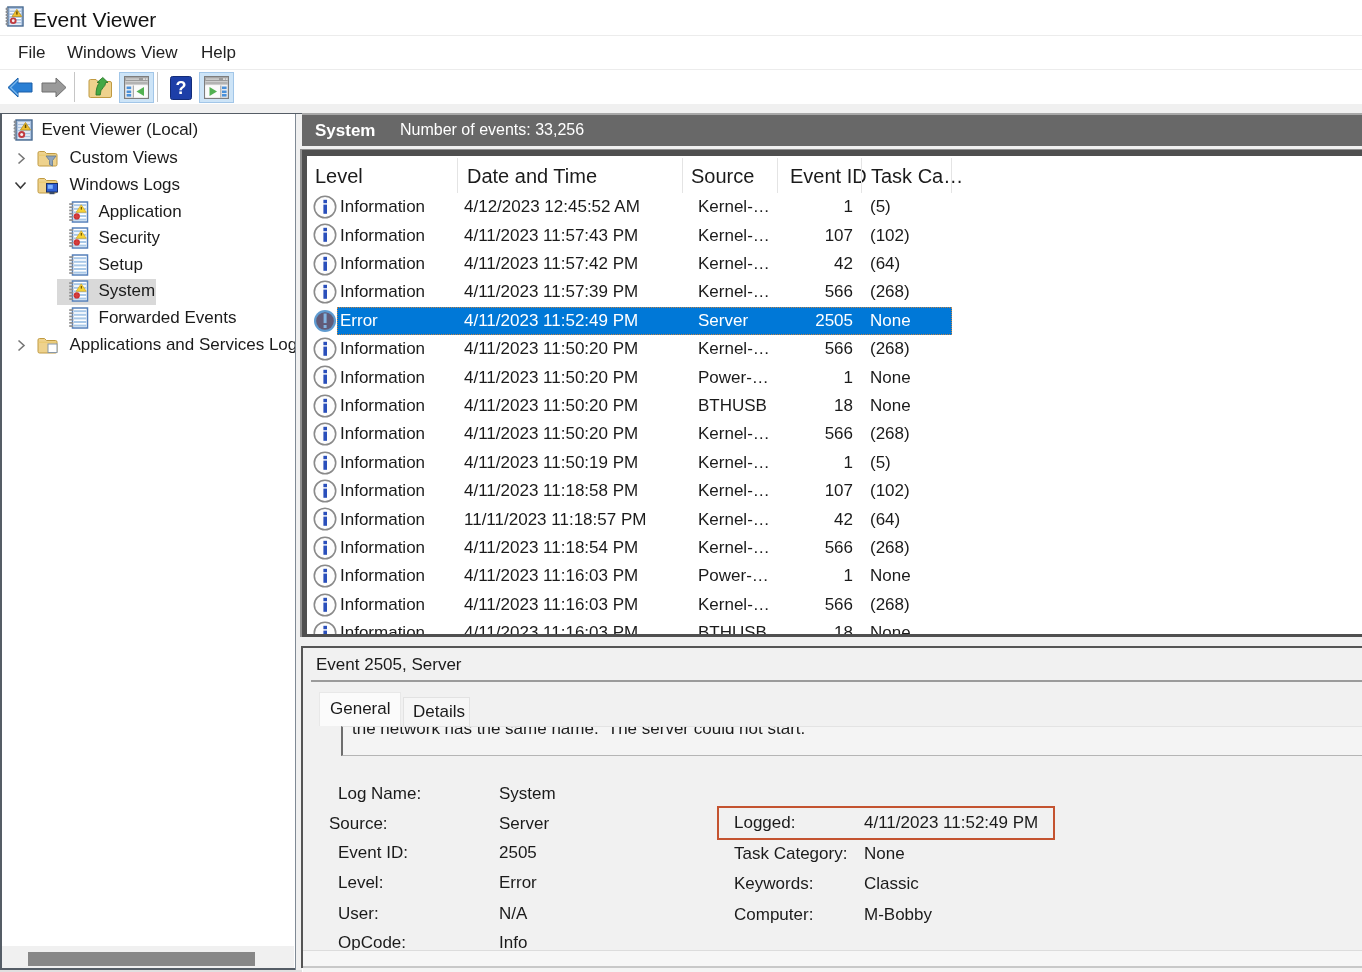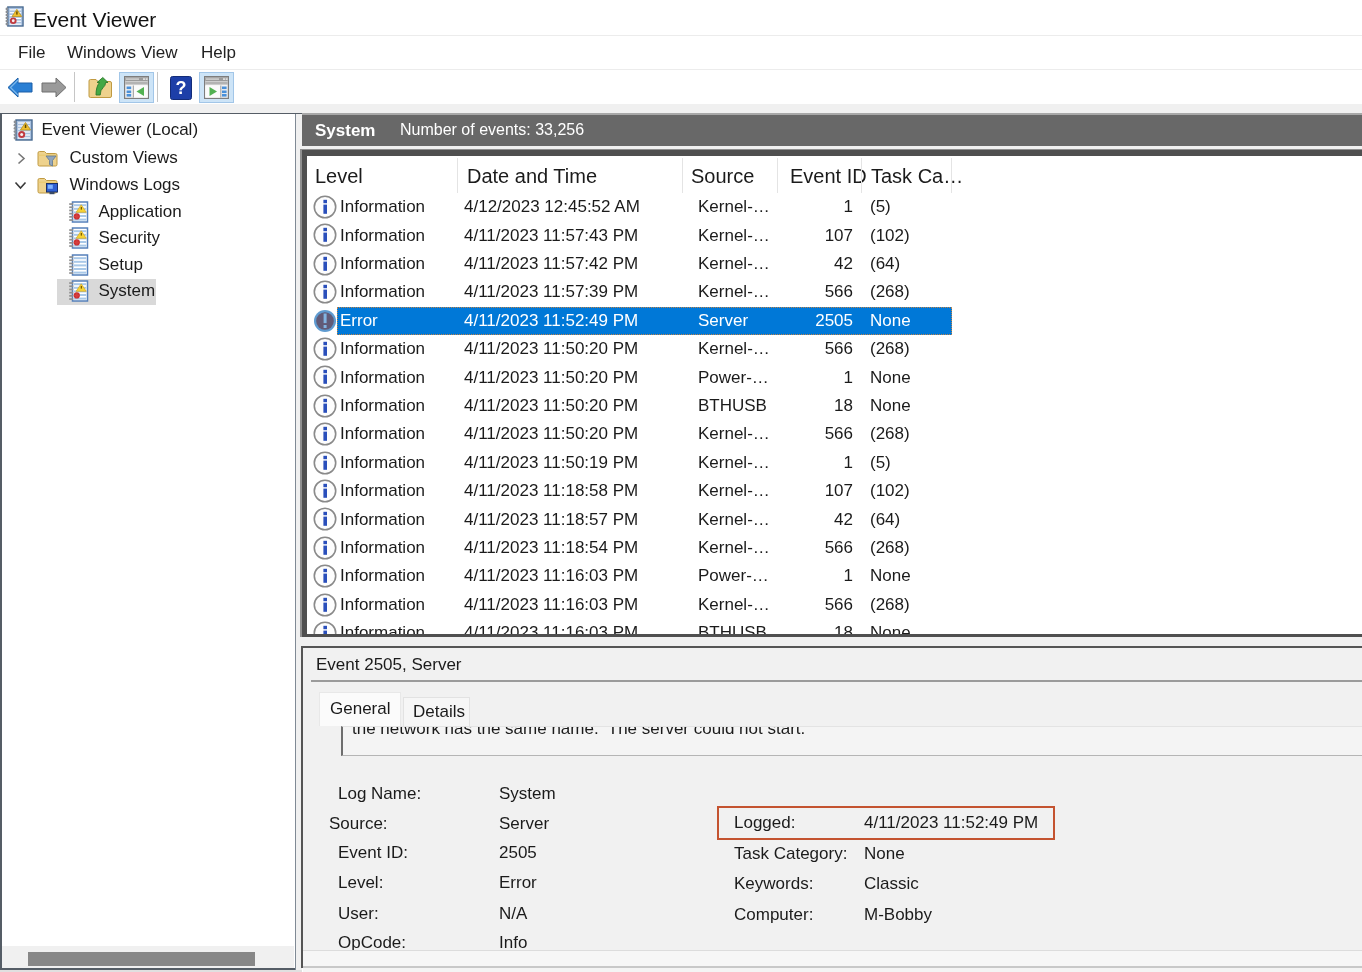--- a/index.html
+++ b/index.html
@@ -274,20 +274,53 @@
 <rect x="1.2" y="15" width="4" height="1.7"></rect>
               <rect x="1.2" y="18.2" width="4" height="1.7"></rect>
 </g>
 <path d="M13.2 3.8 L18.3 11.3 L8.1 11.3 Z" fill="#f7d334" stroke="#d0a526" stroke-width="0.7"></path>
 <rect x="12.7" y="6" width="1.3" height="2.6" fill="#7a5d00"></rect>
 <circle cx="8.8" cy="15.4" r="3.1" fill="#cc2f2f"></circle>
 <path d="M8.8 12.3 L9.8 14.4 L12 15.4 L9.8 16.4 L8.8 18.5 L7.8 16.4 L5.6 15.4 L7.8 14.4 Z" fill="#d94444" opacity="0.7"></path>
 </svg></span>
         <span class="tlabel" style="left:97px">System</span>
       </div>
+<div class="titem" style="top:190.5px">
+        <span style="position:absolute;left:66px;top:2px"><svg width="21" height="22" viewBox="0 0 21 22">
+<rect x="4.5" y="1" width="15" height="20" fill="#ffffff" stroke="#5580bb" stroke-width="1.5"></rect>
+<g fill="#a8c8e8">
+<rect x="5.8" y="3.2" width="12.4" height="2"></rect>
+              <rect x="5.8" y="6.8" width="12.4" height="2"></rect>
+<rect x="5.8" y="10.4" width="12.4" height="2"></rect>
+              <rect x="5.8" y="14" width="12.4" height="2"></rect>
+<rect x="5.8" y="17.6" width="12.4" height="2"></rect>
+</g>
+<g fill="#8f8f8f">
+<rect x="1.2" y="2.2" width="4" height="1.7"></rect>
+              <rect x="1.2" y="5.4" width="4" height="1.7"></rect>
+<rect x="1.2" y="8.6" width="4" height="1.7"></rect>
+              <rect x="1.2" y="11.8" width="4" height="1.7"></rect>
+<rect x="1.2" y="15" width="4" height="1.7"></rect>
+              <rect x="1.2" y="18.2" width="4" height="1.7"></rect>
+</g>
+
+</svg></span>
+        <span class="tlabel" style="left:97px">Forwarded Events</span>
+      </div>
+<div class="titem" style="top:218.0px">
+        <svg style="position:absolute;left:15px;top:7px" width="9" height="13" viewBox="0 0 9 13">
+          <path d="M1.5 1.5 L7 6.5 L1.5 11.5" fill="none" stroke="#777777" stroke-width="1.6"></path>
+        </svg>
+        <span style="position:absolute;left:35px;top:2px"><svg width="21" height="21" viewBox="0 0 21 21">
+            <path d="M1 6 Q1 4.5 2.5 4.5 L7.5 4.5 L9.5 6.5 L18.5 6.5 Q20 6.5 20 8 L20 17.5 Q20 19 18.5 19 L2.5 19 Q1 19 1 17.5 Z" fill="#eed28d" stroke="#c09a42" stroke-width="1"></path>
+<path d="M1.6 8.2 L19.4 8.2" stroke="#e9c96a" stroke-width="1"></path>
+            <rect x="11" y="10" width="9" height="8.5" fill="#ffffff" stroke="#8898a8" stroke-width="1"></rect>
+          </svg></span>
+        <span class="tlabel" style="left:68px">Applications and Services Log</span>
+      </div>
 </div>
 <div class="abs" style="left:2px;top:946px;width:292px;height:22px;background:#f0f0f0"></div>
 <div class="abs" style="left:28px;top:952px;width:227px;height:14px;background:#878787"></div>
 <div class="abs" style="left:295px;top:114px;width:1.2px;height:856px;background:#808a95"></div>
 
 <div class="abs" style="left:302px;top:113px;width:1060px;height:33px;background:#686868"></div>
 <div class="abs" style="left:302px;top:113px;width:1060px;height:1.5px;background:#a8a8a8"></div>
 <span class="abs" style="left:315px;top:121px;font-size:17px;font-weight:bold;color:#fff">System</span>
 <span class="abs" style="left:400px;top:121px;font-size:16px;color:#fff">Number of events: 33,256</span>
 
@@ -442,21 +475,21 @@
         <span class="c-eid">107</span>
         <span class="c-task">(102)</span>
 </div>
 <div class="trow" style="top:349.4px">
 <svg class="lvlic" width="24" height="24" viewBox="0 0 24 24">
 <circle cx="12" cy="12" r="10.7" fill="#fdfdfd" stroke="#8a8a8a" stroke-width="1.6"></circle>
 <rect x="10.4" y="4.8" width="3.6" height="3.4" fill="#2a4fbb"></rect>
 <rect x="10.4" y="9.6" width="3.6" height="9.2" fill="#2a4fbb"></rect>
 </svg>
 <span class="c-lvl">Information</span>
-        <span class="c-dt">4/11/2023 11:18:57 PM</span>
+        <span class="c-dt">11/11/2023 11:18:57 PM</span>
         <span class="c-src">Kernel-…</span>
         <span class="c-eid">42</span>
         <span class="c-task">(64)</span>
 </div>
 <div class="trow" style="top:377.8px">
 <svg class="lvlic" width="24" height="24" viewBox="0 0 24 24">
 <circle cx="12" cy="12" r="10.7" fill="#fdfdfd" stroke="#8a8a8a" stroke-width="1.6"></circle>
 <rect x="10.4" y="4.8" width="3.6" height="3.4" fill="#2a4fbb"></rect>
 <rect x="10.4" y="9.6" width="3.6" height="9.2" fill="#2a4fbb"></rect>
 </svg>

